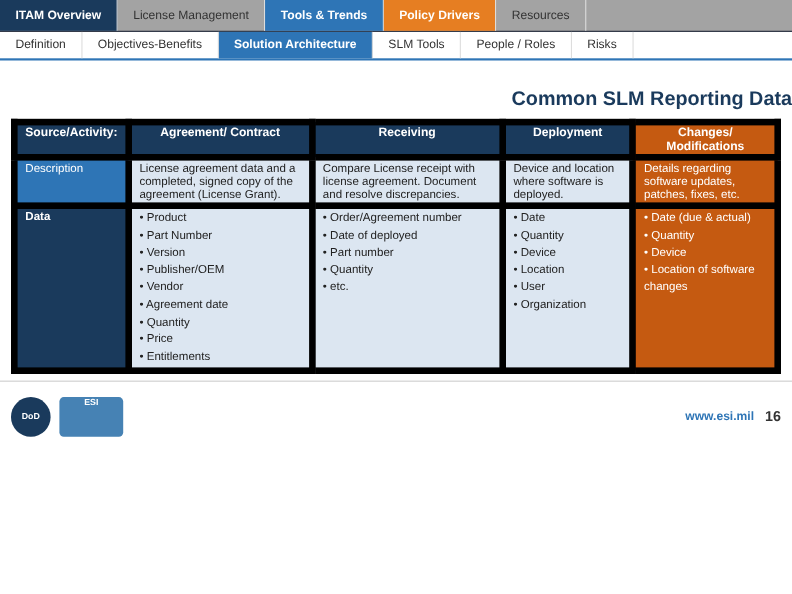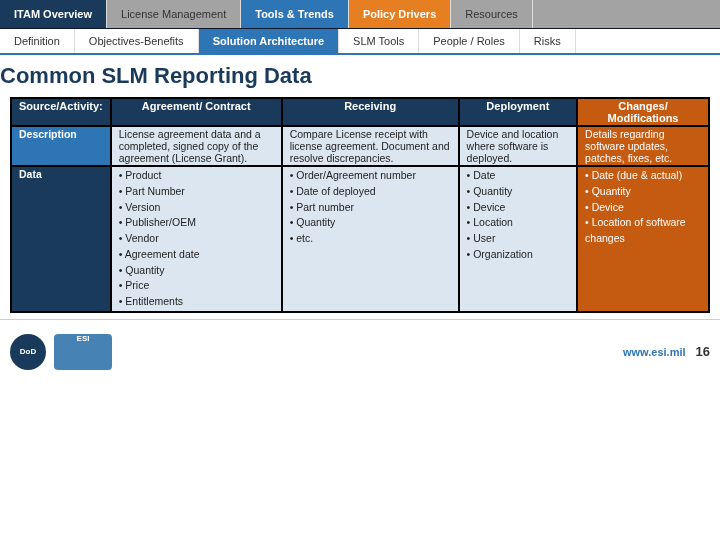--- a/index.html
+++ b/index.html
@@ -11,32 +11,32 @@
     .top-nav .nav-item:first-child { background: #1a3a5c; color: #fff; font-weight: bold; }
     .top-nav .nav-item.active-blue { background: #2e75b6; color: #fff; font-weight: bold; }
     .top-nav .nav-item.active-orange { background: #e67e22; color: #fff; font-weight: bold; }
 
     
     .sub-nav { display: flex; background: #fff; border-bottom: 2px solid #2e75b6; }
     .sub-nav .sub-item { padding: 6px 14px; font-size: 11px; color: #333; cursor: pointer; border-right: 1px solid #ddd; }
     .sub-nav .sub-item.active { background: #2e75b6; color: #fff; font-weight: bold; }
 
     
-    .page-title { text-align: left; font-size: 22px; font-weight: bold; color: #1a3a5c; padding: 8px 0 8px 0; }
+    .page-title { text-align: right; font-size: 18px; font-weight: bold; color: #1a3a5c; padding: 24px 0 8px 0; }
 
     
     .slm-table { width: calc(100% - 20px); margin: 0 10px; border-collapse: collapse; }
-    .slm-table th, .slm-table td { border: 2px solid #000000; padding: 1px 7px; vertical-align: top; font-size: 10.5px; }
+    .slm-table th, .slm-table td { border: 6px solid #000000; padding: 1px 7px; vertical-align: top; font-size: 10.5px; }
 
     
     .slm-table thead tr th { background: #1a3a5c; color: #fff; font-weight: bold; font-size: 11px; }
     .slm-table thead tr th:last-child { background: #c55a11; color: #fff; }
 
     
-    .row-label { background: #2e75b6; color: #fff; font-weight: bold; font-size: 11px; text-align: left; width: 90px; }
+    .row-label { background: #2e75b6; color: #fff; font-weight: normal; font-size: 11px; text-align: left; width: 90px; }
 
     
     .desc-row td { background: #dce6f1; color: #222; }
     .desc-row .row-label { background: #2e75b6; color: #fff; }
 
     
     .bullet-list { list-style: none; padding: 0; }
     .bullet-list li::before { content: "• "; }
     .bullet-list li { line-height: 1.5; }
 

